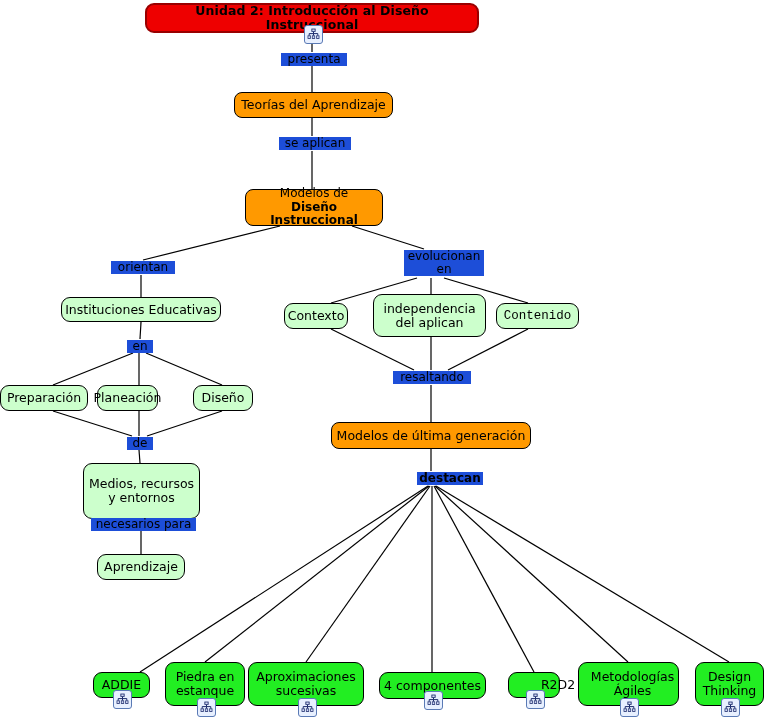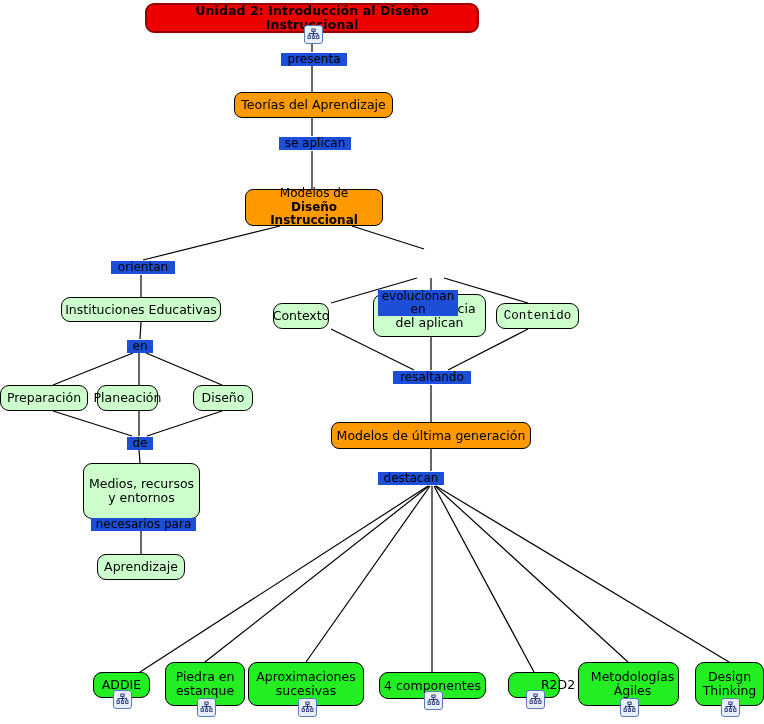--- a/index.html
+++ b/index.html
@@ -150,21 +150,21 @@
       </div>
       <div class="node orange" style="left: 234px; top: 92px; width: 159px; height: 26px;"><span>Teorías del Aprendizaje</span></div>
       <div class="node orange two-line" style="left: 245px; top: 189px; width: 138px; height: 37px;"><span>Modelos de<br><span class="bold-line">Diseño Instruccional</span></span></div>
       <div class="node palegreen" style="left: 61px; top: 297px; width: 160px; height: 25px;"><span>Instituciones Educativas</span></div>
       <div class="node palegreen" style="left: 0px; top: 385px; width: 88px; height: 26px;"><span>Preparación</span></div>
       <div class="node palegreen" style="left: 97px; top: 385px; width: 61px; height: 26px;"><span>Planeación</span></div>
       <div class="node palegreen" style="left: 193px; top: 385px; width: 60px; height: 26px;"><span>Diseño</span></div>
       <div class="node palegreen two-line" style="left: 83px; top: 463px; width: 117px; height: 56px;"><span>Medios, recursos
 y entornos</span></div>
       <div class="node palegreen" style="left: 97px; top: 554px; width: 88px; height: 26px;"><span>Aprendizaje</span></div>
-      <div class="node palegreen" style="left: 273px; top: 303px; width: 56px; height: 26px;"><span>Contexto</span></div>
+      <div class="node palegreen" style="left: 284px; top: 303px; width: 64px; height: 26px;"><span>Contexto</span></div>
       <div class="node palegreen two-line" style="left: 373px; top: 294px; width: 113px; height: 43px;"><span>independencia
 del aplican</span></div>
       <div class="node palegreen" style="left: 496px; top: 303px; width: 83px; height: 26px; font-family: Liberation Mono, monospace;"><span>Contenido</span></div>
       <div class="node orange" style="left: 331px; top: 422px; width: 200px; height: 27px;"><span>Modelos de última generación</span></div>
       <div class="node brightgreen" style="left: 93px; top: 672px; width: 57px; height: 26px;"><span>ADDIE</span></div>
       <div class="badge" style="left: 113px; top: 690px;">
         <svg width="13" height="13" viewBox="0 0 13 13">
           <rect x="4.4" y="0.6" width="4.2" height="3.2" fill="#1b2a6b"></rect>
           <rect x="5.3" y="1.4" width="2.4" height="1.6" fill="#cfd8f2"></rect>
           <line x1="6.5" y1="3.8" x2="6.5" y2="5.6" stroke="#1b2a6b" stroke-width="1"></line>
@@ -290,22 +290,22 @@
           <rect x="1.3" y="8.2" width="1.8" height="1.8" fill="#cfd8f2"></rect>
           <rect x="5.6" y="8.2" width="1.8" height="1.8" fill="#cfd8f2"></rect>
           <rect x="9.9" y="8.2" width="1.8" height="1.8" fill="#cfd8f2"></rect>
         </svg>
       </div>
     </div>
   <div id="labels-layer">
       <div class="edge-label" style="left: 281px; top: 53px; width: 62px; white-space: pre-line;">presenta</div>
       <div class="edge-label" style="left: 279px; top: 137px; width: 68px; white-space: pre-line;">se aplican</div>
       <div class="edge-label" style="left: 111px; top: 261px; width: 60px; white-space: pre-line;">orientan</div>
-      <div class="edge-label" style="left: 378px; top: 250px; width: 76px; white-space: pre-line; margin-top: 40px;">evolucionan
+      <div class="edge-label" style="left: 404px; top: 250px; width: 76px; white-space: pre-line;">evolucionan
 en</div>
       <div class="edge-label" style="left: 127px; top: 340px; width: 22px; white-space: pre-line;">en</div>
       <div class="edge-label" style="left: 127px; top: 437px; width: 22px; white-space: pre-line;">de</div>
       <div class="edge-label" style="left: 91px; top: 518px; width: 101px; white-space: pre-line;">necesarios para</div>
       <div class="edge-label" style="left: 393px; top: 371px; width: 74px; white-space: pre-line;">resaltando</div>
-      <div class="edge-label" style="left: 378px; top: 472px; width: 62px; white-space: pre-line;">destacan</div>
+      <div class="edge-label" style="left: 417px; top: 472px; width: 62px; white-space: pre-line; font-weight: bold;">destacan</div>
     </div>
 
 </div>
 
 </body></html>

